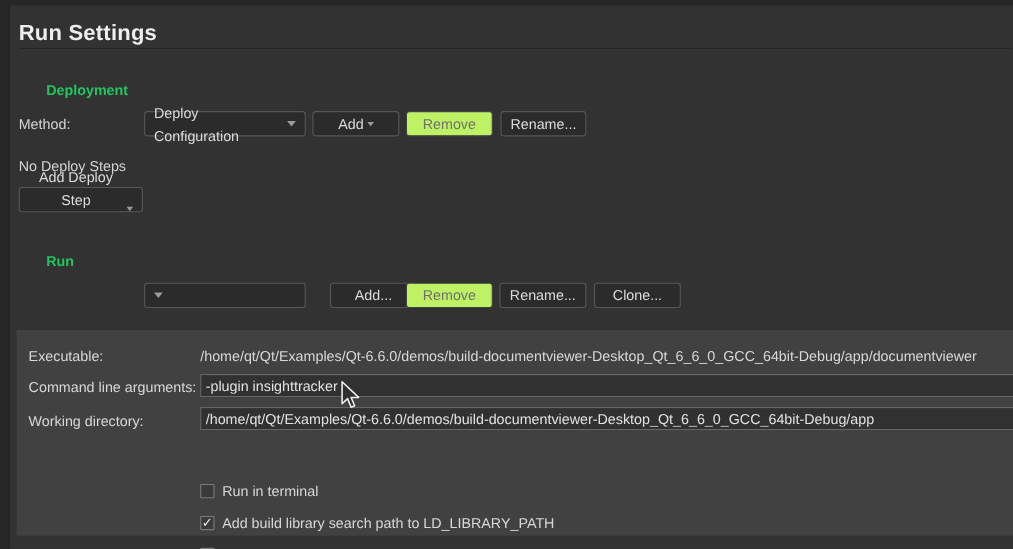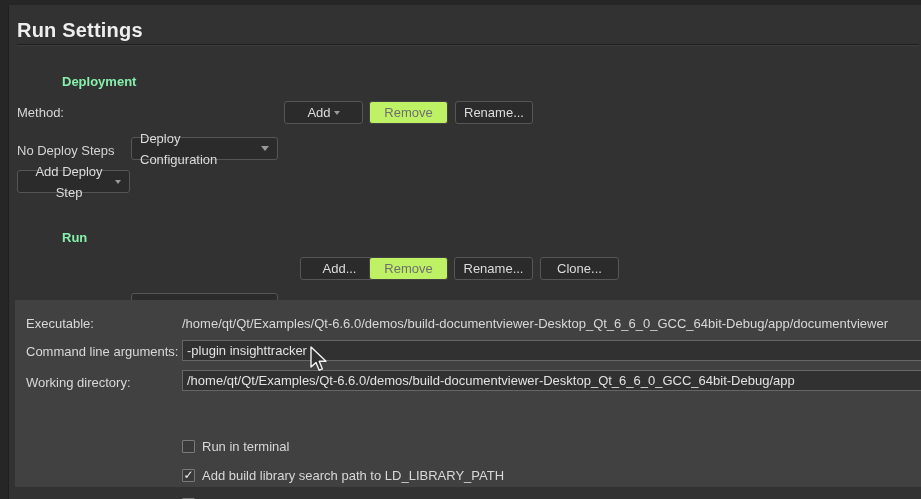--- a/index.html
+++ b/index.html
@@ -13,49 +13,49 @@
   .content{position:absolute;left:8px;top:5px;right:0;bottom:0;background:#323232;border-left:1px solid #1f1f1f;}
   .page-title{
     position:absolute;left:8px;top:14px;margin:0;
     font-size:20px;font-weight:bold;color:#eeeeee;letter-spacing:.2px;
   }
   .title-rule{
     position:absolute;left:8px;top:39px;right:2px;height:0;
     border-top:1px solid #1e1e1e;border-bottom:1px solid #3d3d3d;
   }
   .section-header{
-    position:absolute;left:24px;font-size:13px;font-weight:bold;color:#86efac;padding-left:29px;
+    position:absolute;left:4px;font-size:13px;font-weight:bold;color:#22c55e;padding-left:29px;
   }
   .hdr-deploy{top:69px;}
   .hdr-run{top:225px;}
   .field-label{position:absolute;left:8px;height:23px;line-height:23px;color:#d6d6d6;}
   .lbl-method{top:96px;}
   .lbl-runconfig{top:252px;}
   .no-steps{position:absolute;left:8px;top:138px;color:#d4d4d4;}
   
   .combobox,.btn{
     position:absolute;box-sizing:border-box;height:23px;
     background:#2b2b2b;border:1px solid #565656;border-radius:3px;
     color:#dcdcdc;font-size:13px;line-height:21px;
     display:flex;align-items:center;justify-content:center;
     font-family:inherit;padding:0;cursor:default;
   }
-  .combobox{justify-content:space-between;padding:0 8px;margin-top:36px;}
+  .combobox{justify-content:space-between;padding:0 8px;}
   .btn.disabled{color:#6f6f6f;border-color:#424242;background:#bef264;}
   .chev{
     width:0;height:0;border-left:4px solid transparent;border-right:4px solid transparent;
     border-top:5px solid #9a9a9a;display:inline-block;flex:none;
   }
   .chev.sm{border-left-width:3px;border-right-width:3px;border-top-width:4px;margin-left:3px;}
   
   .cb-method{left:122px;top:96px;width:147px;}
   .btn-dep-add{left:275px;top:96px;width:79px;justify-content:center;padding:0 12px;}
   .btn-dep-remove{left:360px;top:96px;width:79px;}
   .btn-dep-rename{left:446px;top:96px;width:78px;}
-  .btn-add-step{left:8px;top:165px;width:113px;justify-content:flex-start;padding:0 8px;}
+  .btn-add-step{left:8px;top:165px;width:113px;justify-content:flex-start;padding:0 8px;align-items:flex-end;}
   
   .cb-runconfig{left:122px;top:252px;width:147px;}
   .btn-run-add{left:291px;top:252px;width:79px;}
   .btn-run-remove{left:360px;top:252px;width:79px;}
   .btn-run-rename{left:445px;top:252px;width:79px;}
   .btn-run-clone{left:531px;top:252px;width:79px;}
   
   .panel{
     position:absolute;left:6px;top:295px;right:-2px;height:187px;
     background:#414141;color:#dcdcdc;

